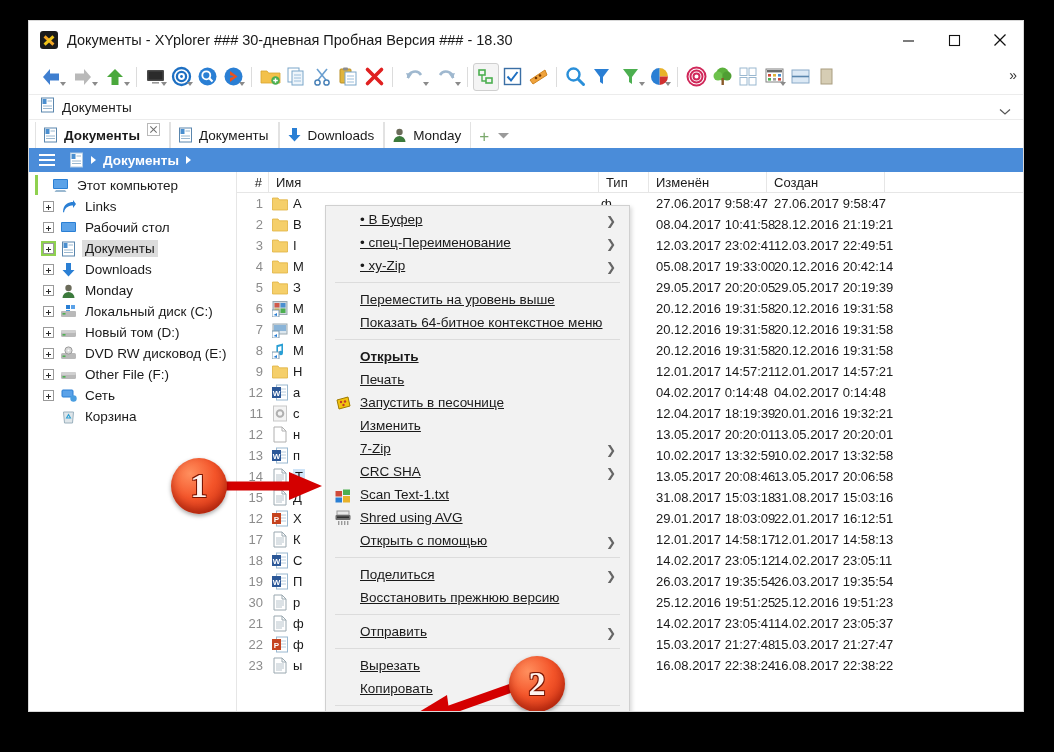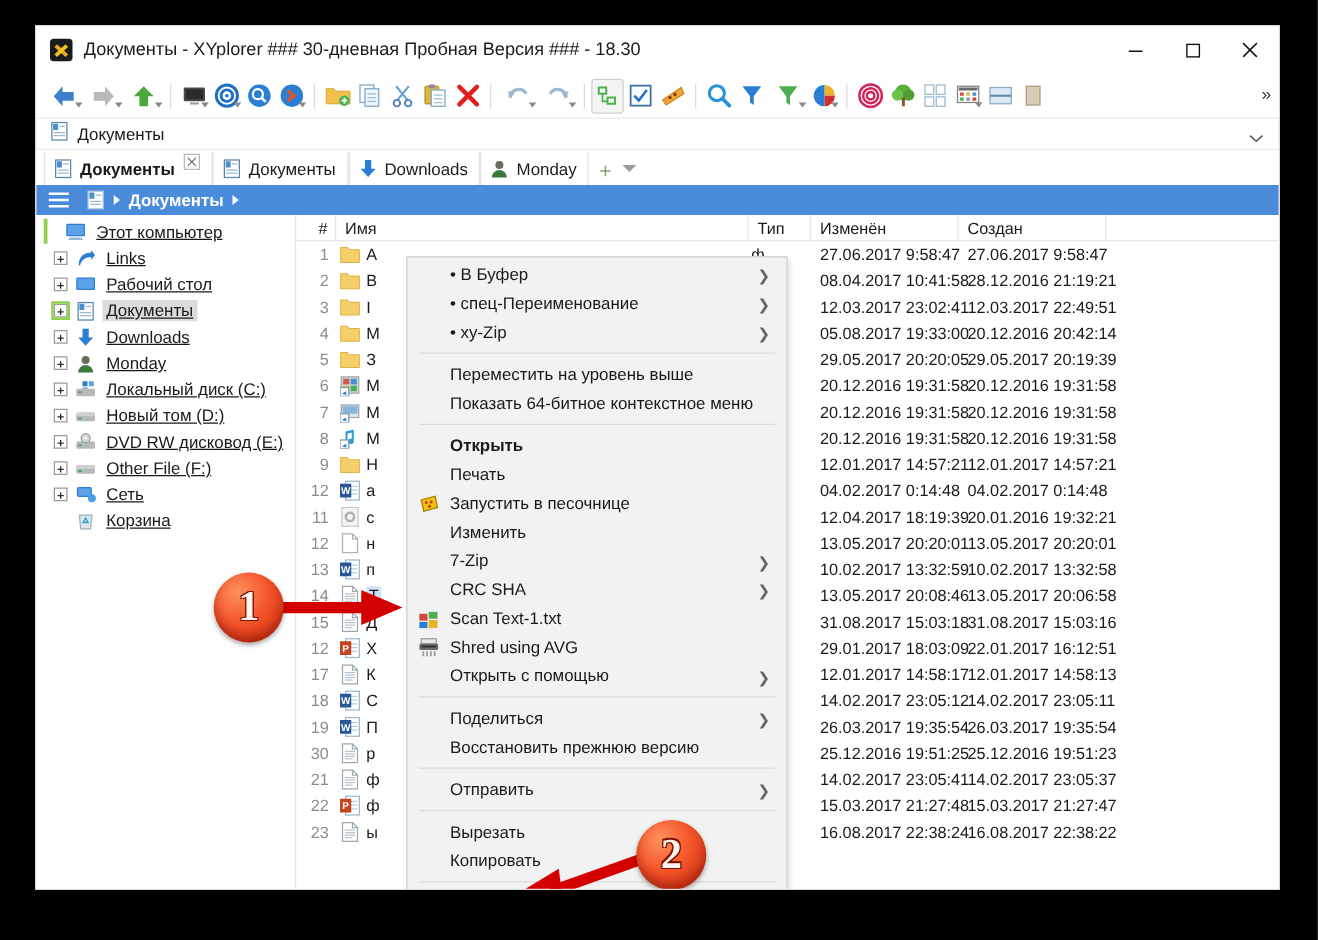--- a/index.html
+++ b/index.html
@@ -174,21 +174,20 @@
     overflow: hidden;
     position: relative;
     flex: none;
   }
   .tree-row {
     height: 21px;
     display: flex; align-items: center;
     font-size: 13.5px; color:#1a1a1a;
     position: relative;
     white-space: nowrap;
-    text-decoration: underline;
   }
   .tree-row .expander {
     width: 11px; height: 11px;
     border: 1px solid #9a9a9a;
     background: #fff;
     position: relative;
     margin-right: 5px;
     flex: none;
   }
   .tree-row .expander::before {
@@ -247,20 +246,21 @@
     padding: 2px 0 6px 0;
     z-index: 40;
   }
   .mrow {
     height: 23px;
     display: flex; align-items: center;
     font-size: 13.5px; color: #1a1a1a;
     padding-left: 34px;
     position: relative;
     white-space: nowrap;
+    text-decoration: underline;
   }
   .mrow.bold { font-weight: bold; }
   .mrow .msub {
     position: absolute; right: 13px; top: 6px;
     color: #666; font-size: 12px;
   }
   .mrow .micon {
     position: absolute; left: 8px; top: 3px;
     width: 17px; height: 17px;
     display:flex; align-items:center; justify-content:center;

